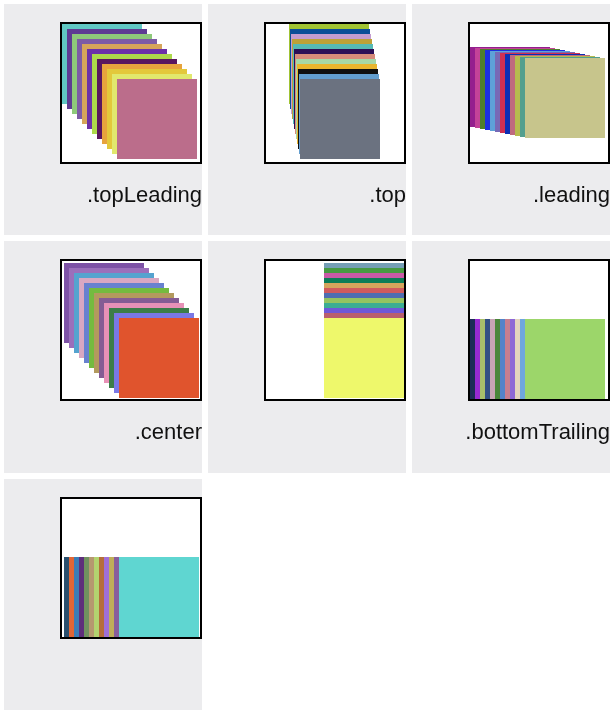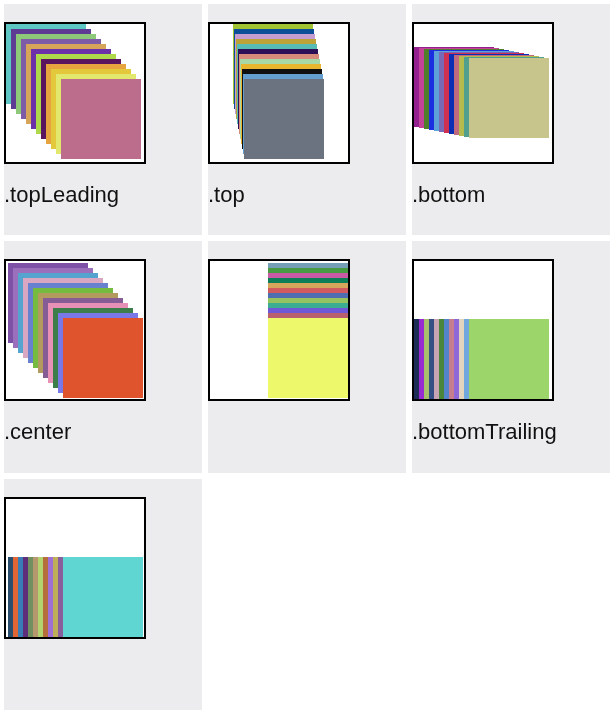--- a/index.html
+++ b/index.html
@@ -15,21 +15,21 @@
     grid-template-rows:repeat(3,1fr);
     gap:6px;
     padding:4px;
     width:614px;height:714px;
     box-sizing:border-box;
   }
   .cell{
     background:#ececee;
     display:flex;
     flex-direction:column;
-    align-items:flex-start;
+    align-items:flex-end;
     box-sizing:border-box;
   }
   .frame{
     width:142px;height:142px;
     border:2px solid #000;
     background:#fff;
     margin-top:18px;
     position:relative;
     overflow:hidden;
     box-sizing:border-box;
@@ -88,21 +88,21 @@
         <div class="sq" style="left: 15px; top: 26px; width: 80px; height: 80px; background: rgb(28, 47, 224);"></div>
         <div class="sq" style="left: 20px; top: 27px; width: 80px; height: 80px; background: rgb(94, 161, 216);"></div>
         <div class="sq" style="left: 25px; top: 28px; width: 80px; height: 80px; background: rgb(119, 105, 182);"></div>
         <div class="sq" style="left: 30px; top: 29px; width: 80px; height: 80px; background: rgb(206, 48, 82);"></div>
         <div class="sq" style="left: 35px; top: 30px; width: 80px; height: 80px; background: rgb(11, 47, 180);"></div>
         <div class="sq" style="left: 40px; top: 31px; width: 80px; height: 80px; background: rgb(191, 106, 126);"></div>
         <div class="sq" style="left: 45px; top: 32px; width: 80px; height: 80px; background: rgb(182, 187, 78);"></div>
         <div class="sq" style="left: 50px; top: 33px; width: 80px; height: 80px; background: rgb(83, 159, 142);"></div>
         <div class="sq" style="left: 55px; top: 34px; width: 80px; height: 80px; background: rgb(199, 197, 140);"></div>
       </div>
-      <div class="label">.bottom</div>
+      <div class="label">.leading</div>
     </div>
     <div class="cell">
       <div class="frame">
         <div class="sq" style="left: 1.5px; top: 1.5px; width: 80px; height: 80px; background: rgb(125, 82, 166);"></div>
         <div class="sq" style="left: 6.5px; top: 6.5px; width: 80px; height: 80px; background: rgb(155, 111, 187);"></div>
         <div class="sq" style="left: 11.5px; top: 11.5px; width: 80px; height: 80px; background: rgb(85, 163, 207);"></div>
         <div class="sq" style="left: 16.5px; top: 16.5px; width: 80px; height: 80px; background: rgb(217, 167, 194);"></div>
         <div class="sq" style="left: 21.5px; top: 21.5px; width: 80px; height: 80px; background: rgb(104, 129, 207);"></div>
         <div class="sq" style="left: 26.5px; top: 26.5px; width: 80px; height: 80px; background: rgb(116, 187, 63);"></div>
         <div class="sq" style="left: 31.5px; top: 31.5px; width: 80px; height: 80px; background: rgb(179, 154, 94);"></div>

